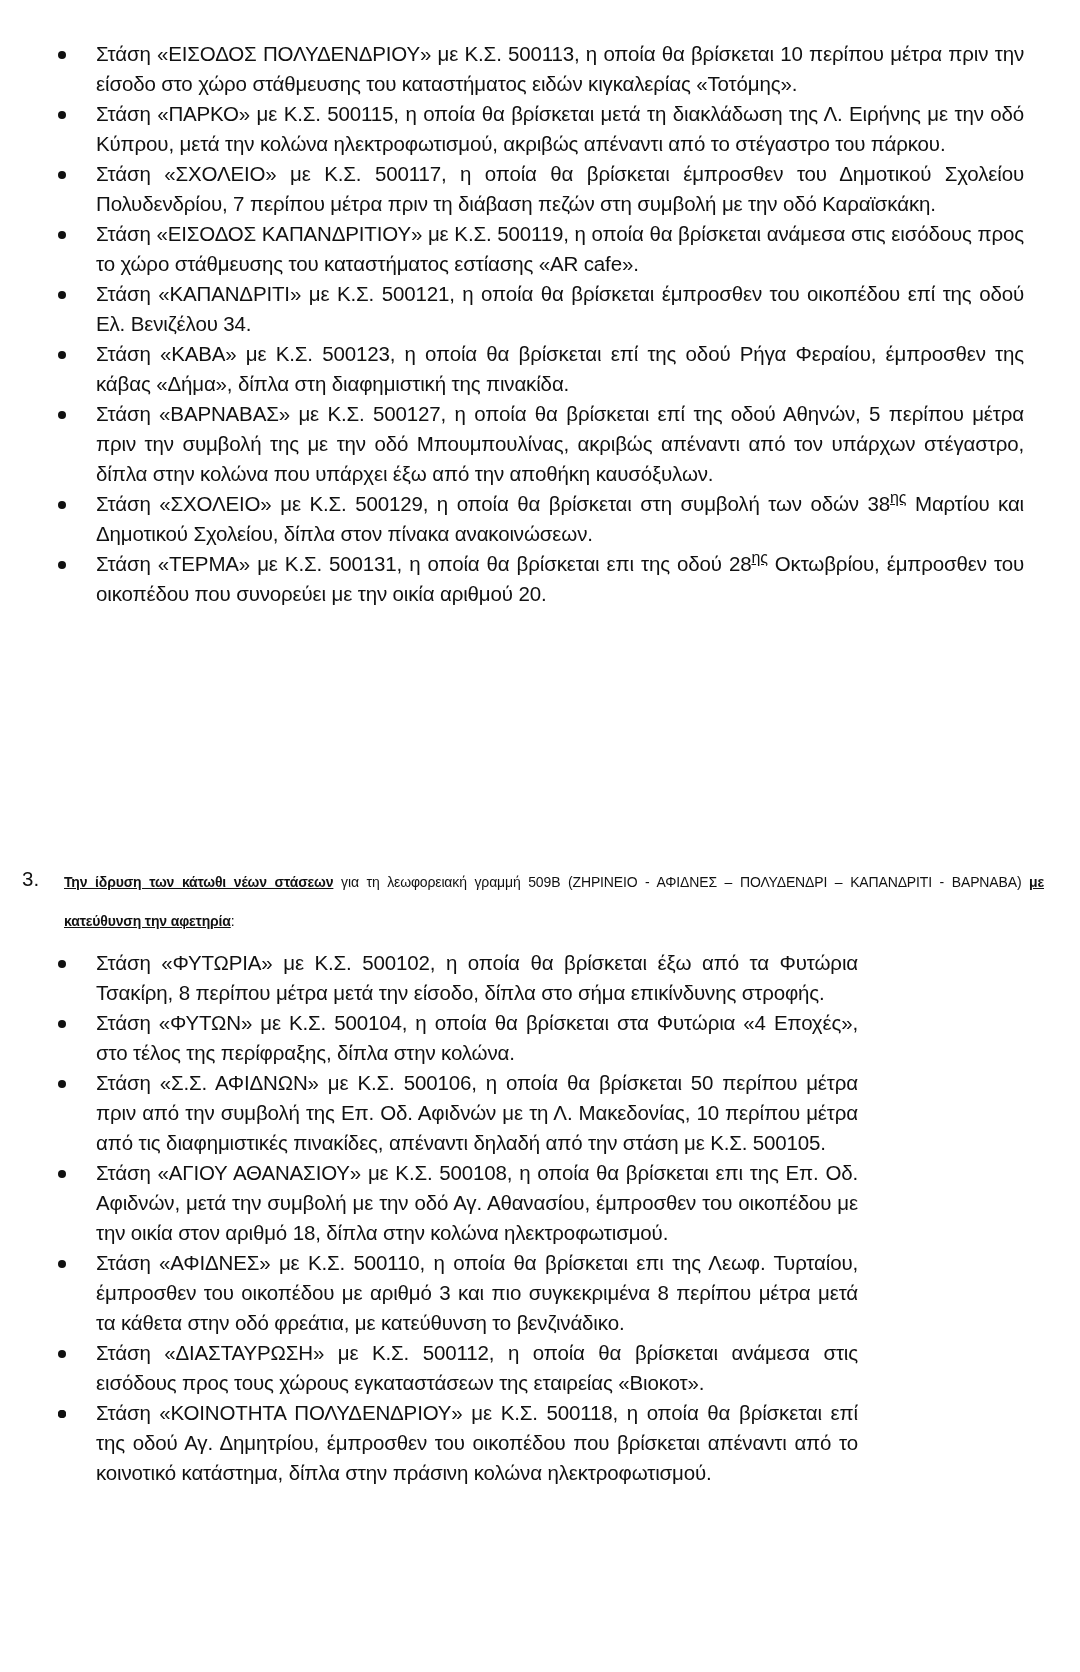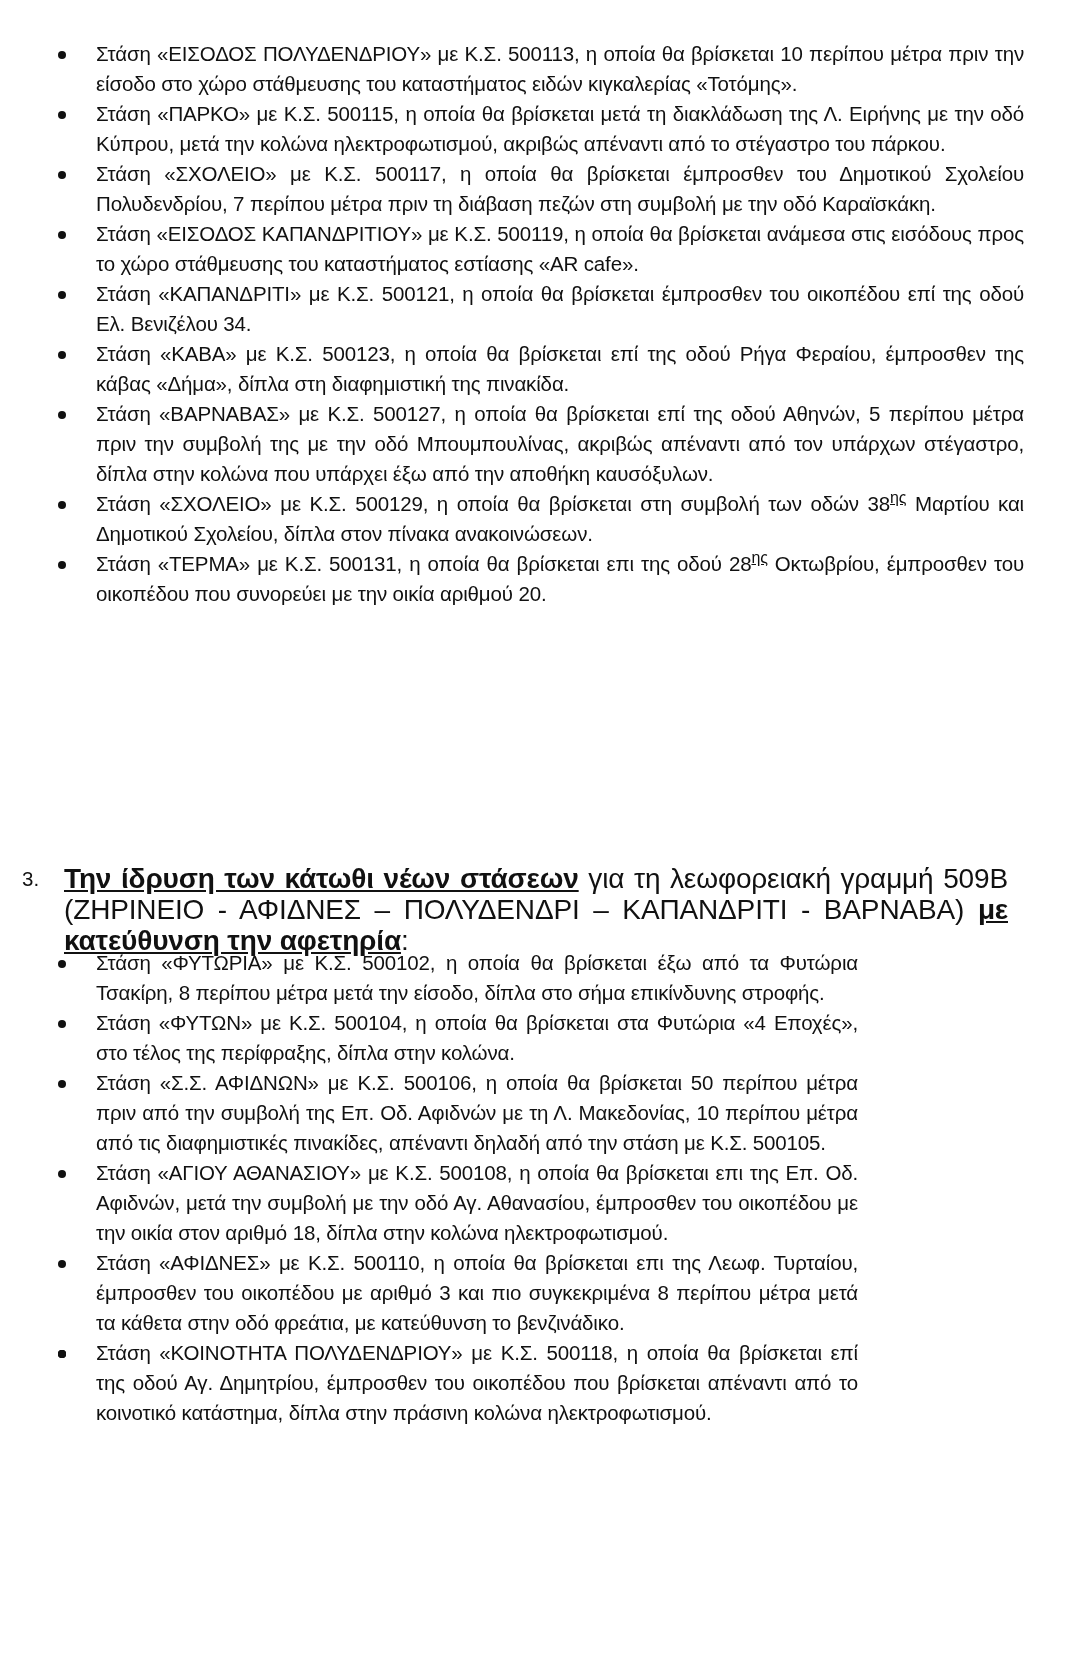--- a/index.html
+++ b/index.html
@@ -65,23 +65,23 @@
     }
     .sec-num {
       position: absolute;
       left: 22px;
       top: 0;
       font-size: 20.5px;
       line-height: 31px;
     }
     .sec-text {
       padding-left: 64px;
-      padding-right: 72px;
-      font-size: 28px;
-      line-height: 31px;
+      padding-right: 36px;
+      font-size: 14px;
+      line-height: 39px;
       text-align: justify;
       letter-spacing: -0.15px;
     }
     .bu {
       font-weight: bold;
       text-decoration: underline;
     }
     .list-b {
       position: absolute;
       top: 948px;
@@ -154,20 +154,21 @@
     <li class="bullet-item">
       <span class="bullet-dot"></span>
       <span>Στάση «ΑΓΙΟΥ ΑΘΑΝΑΣΙΟΥ» με Κ.Σ. 500108, η οποία θα βρίσκεται επι της Επ. Οδ. Αφιδνών, μετά την συμβολή με την οδό Αγ. Αθανασίου, έμπροσθεν του οικοπέδου με την οικία στον αριθμό 18, δίπλα στην κολώνα ηλεκτροφωτισμού.</span>
     </li>
     <li class="bullet-item">
       <span class="bullet-dot"></span>
       <span>Στάση «ΑΦΙΔΝΕΣ» με Κ.Σ. 500110, η οποία θα βρίσκεται επι της Λεωφ. Τυρταίου, έμπροσθεν του οικοπέδου με αριθμό 3 και πιο συγκεκριμένα 8 περίπου μέτρα μετά τα κάθετα στην οδό φρεάτια, με κατεύθυνση το βενζινάδικο.</span>
     </li>
     <li class="bullet-item">
       <span class="bullet-dot"></span>
+      <span>Στάση «ΔΙΑΣΤΑΥΡΩΣΗ» με Κ.Σ. 500112, η οποία θα βρίσκεται ανάμεσα στις εισόδους προς τους χώρους εγκαταστάσεων της εταιρείας «Βιοκοτ».</span>
     </li>
     <li class="bullet-item">
       <span class="bullet-dot"></span>
     </li>
     <li class="bullet-item">
       <span class="bullet-dot"></span>
       <span>Στάση «ΚΟΙΝΟΤΗΤΑ ΠΟΛΥΔΕΝΔΡΙΟΥ» με Κ.Σ. 500118, η οποία θα βρίσκεται επί της οδού Αγ. Δημητρίου, έμπροσθεν του οικοπέδου που βρίσκεται απέναντι από το κοινοτικό κατάστημα, δίπλα στην πράσινη κολώνα ηλεκτροφωτισμού.</span>
     </li>
   </ul>
 

